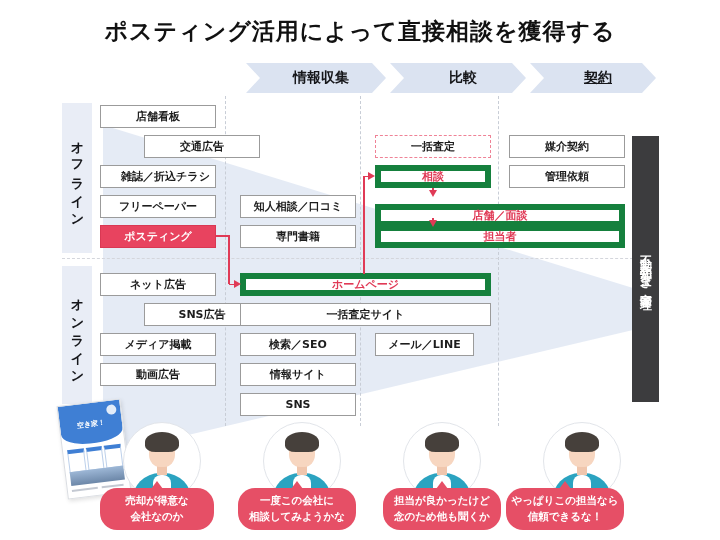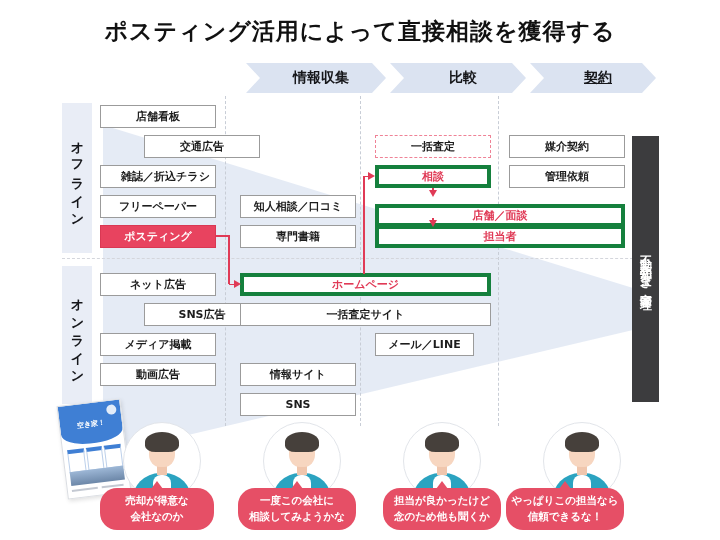--- a/index.html
+++ b/index.html
@@ -29,21 +29,21 @@
         writing-mode:vertical-rl;text-orientation:upright;font-size:13px;font-weight:bold;color:#15161a;letter-spacing:3px;}
 
   
   .banner{left:632px;top:136px;width:27px;height:266px;background:#3c3c3e;display:flex;align-items:center;justify-content:center;
           writing-mode:vertical-rl;text-orientation:upright;color:#fff;font-size:12px;font-weight:bold;letter-spacing:3px;}
 
   
   .box{height:23px;box-sizing:border-box;background:#fff;border:1px solid #9b9b9b;
        display:flex;align-items:center;justify-content:center;font-size:11px;font-weight:bold;color:#1d1d1d;}
   .box.red-fill{background:#e8435f;border:1px solid #d93853;color:#fff;}
-  .box.red{border:4px solid #15803d;color:#e03a56;}
+  .box.red{border:6px solid #15803d;color:#e03a56;}
   .box.red-dash{border:1.5px dashed #ef8296;color:#1d1d1d;}
 
   
   .line{background:#e03a56;}
   .arr-r{width:0;height:0;border-top:4px solid transparent;border-bottom:4px solid transparent;border-left:7px solid #e03a56;}
   .arr-d{width:0;height:0;border-left:4px solid transparent;border-right:4px solid transparent;border-top:7px solid #e03a56;}
 
   
   .avatar{width:76px;height:76px;border-radius:50%;background:#fff;border:1px solid #e2e5ea;overflow:hidden;}
   .av-hair{position:absolute;top:9px;left:50%;transform:translateX(-50%);width:34px;height:20px;background:#46403b;border-radius:55% 55% 35% 35%;}
@@ -115,20 +115,21 @@
   <div class="abs box" style="left:509px;top:135px;width:116px;">媒介契約</div>
   <div class="abs box" style="left:509px;top:165px;width:116px;">管理依頼</div>
 
   <div class="abs box" style="left:100px;top:273px;width:116px;">ネット広告</div>
   <div class="abs box" style="left:100px;top:303px;width:116px;margin-left:44px;">SNS広告</div>
   <div class="abs box" style="left:100px;top:333px;width:116px;">メディア掲載</div>
   <div class="abs box" style="left:100px;top:363px;width:116px;">動画広告</div>
 
   <div class="abs box red" style="left:240px;top:273px;width:251px;">ホームページ</div>
   <div class="abs box" style="left:240px;top:303px;width:251px;">一括査定サイト</div>
+  <div class="abs box" style="left:240px;top:333px;width:116px;">検索／SEO</div>
   <div class="abs box" style="left:375px;top:333px;width:99px;">メール／LINE</div>
   <div class="abs box" style="left:240px;top:363px;width:116px;">情報サイト</div>
   <div class="abs box" style="left:240px;top:393px;width:116px;">SNS</div>
 
   <div class="abs line" style="left:216px;top:235px;width:13px;height:1.5px;"></div>
   <div class="abs line" style="left:228px;top:235px;width:1.5px;height:49px;"></div>
   <div class="abs line" style="left:229px;top:283.5px;width:6px;height:1.5px;"></div>
   <div class="abs arr-r" style="left:234px;top:280px;"></div>
   <div class="abs line" style="left:363px;top:176px;width:1.5px;height:98px;"></div>
   <div class="abs line" style="left:364px;top:175.5px;width:5px;height:1.5px;"></div>

